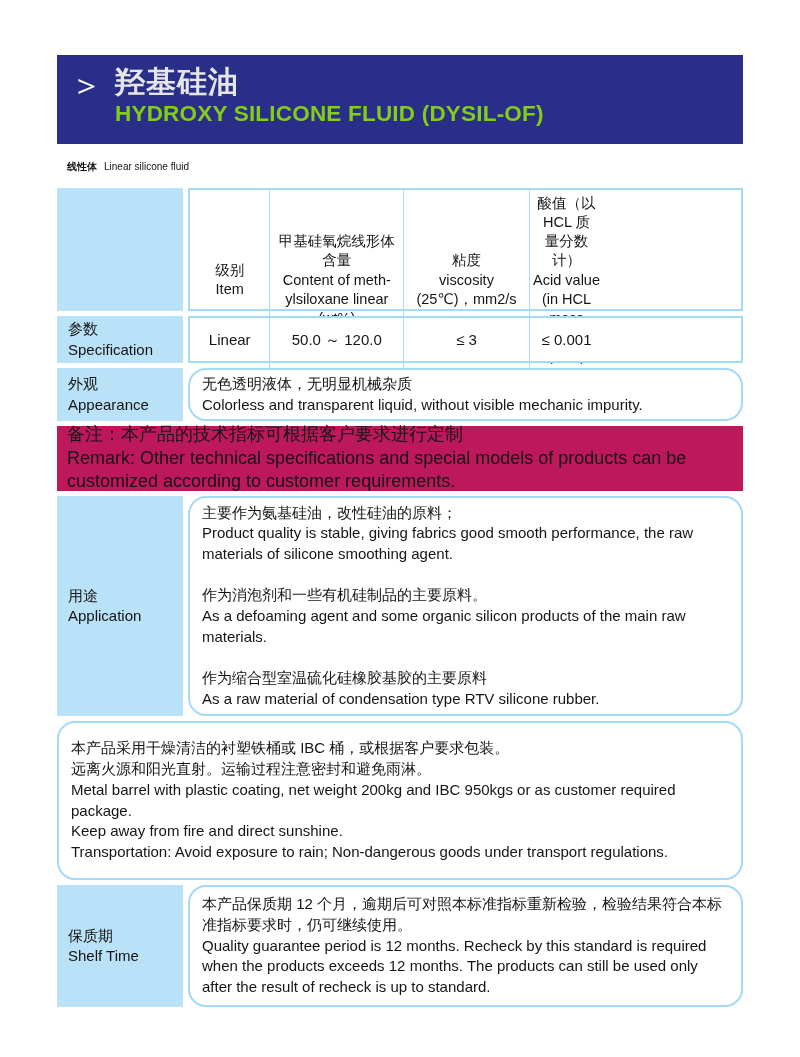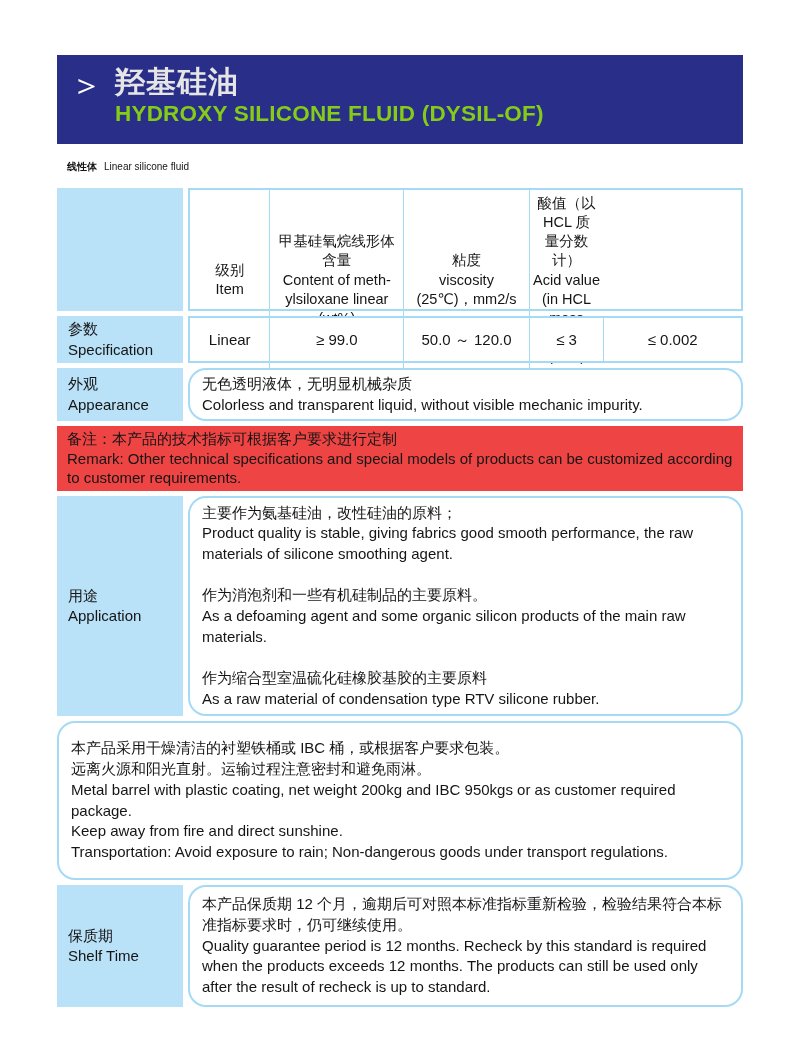--- a/index.html
+++ b/index.html
@@ -96,25 +96,25 @@
   .row-header    { height: 123px; }
   .row-spec      { height: 47px;  }
   .row-appear    { height: 53px;  }
   .row-remark    { height: 65px;  }
   .row-app       { height: 220px; }
   .row-pack      { height: 159px; }
   .row-shelf     { height: 122px; }
 
   .remark-block {
     width: 100%;
-    background: #ef4444;
+    background: #be185d;
     display: flex;
     align-items: center;
     padding: 10px 10px;
-    font-size: 15px;
+    font-size: 18px;
     line-height: 1.3;
     white-space: pre-line;
   }
 </style>
 </head>
 <body>
 
 <div class="page">
 
   <div class="band">
@@ -151,24 +151,23 @@
 fraction)
 (wt%)</div>
       </div>
     </div>
 
     <div class="trow row-spec">
       <div class="label-cell">参数
 Specification</div>
       <div class="content cols">
         <div class="col-cell value-cell">Linear</div>
-        <div class="col-cell value-cell">≥ 99.0</div>
         <div class="col-cell value-cell">50.0 ～ 120.0</div>
         <div class="col-cell value-cell">≤ 3</div>
-        <div class="col-cell value-cell">≤ 0.002</div>
+        <div class="col-cell value-cell">≤ 0.001</div>
       </div>
     </div>
 
     <div class="trow row-appear">
       <div class="label-cell">外观
 Appearance</div>
       <div class="content text-cell">无色透明液体，无明显机械杂质
 Colorless and transparent liquid, without visible mechanic impurity.</div>
     </div>
 

